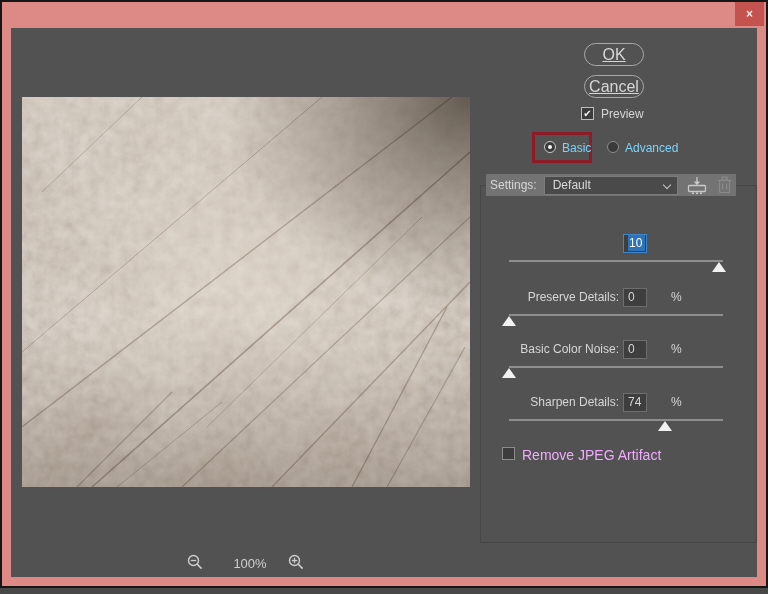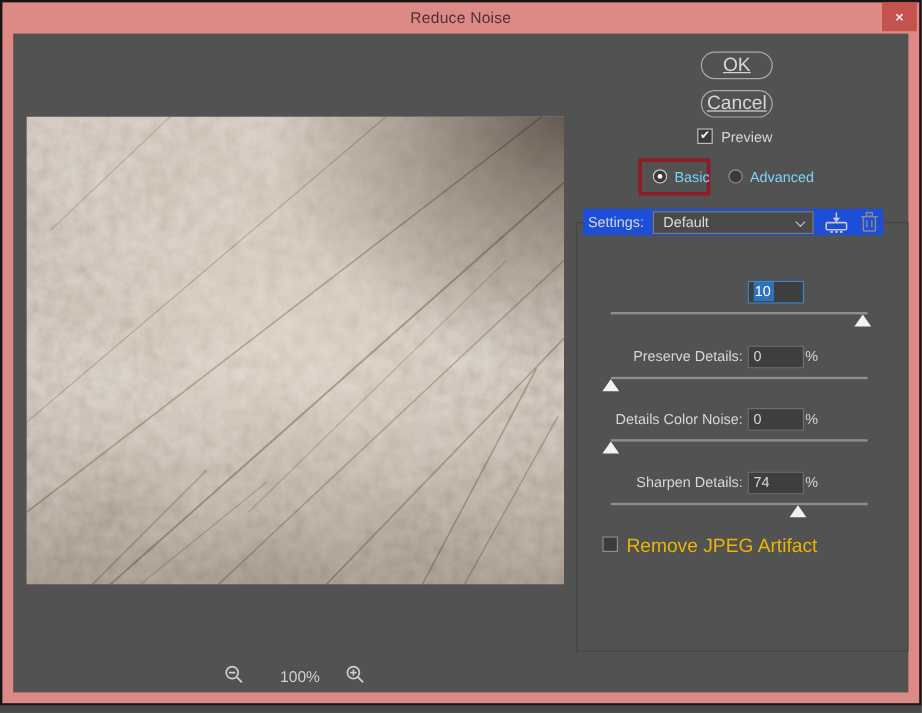--- a/index.html
+++ b/index.html
@@ -46,58 +46,57 @@
   .radio.off { border-color:#8d8d8d; }
   .radio-basic { left:533px; top:113px; }
   .radio-advanced { left:596px; top:113px; }
   .radio-label { position:absolute; font-size:12px; color:#7dd3fc; }
   .label-basic { left:551px; top:113px; }
   .label-advanced { left:614px; top:113px; }
 
   
   .groupbox { position:absolute; left:469px; top:157px; width:277px; height:358px;
               border:1px solid #464646; }
-  .settings-row { position:absolute; left:475px; top:146px; height:22px; background:#1d4ed8;
+  .settings-row { position:absolute; left:475px; top:146px; height:22px; background:#737373;
                   padding:0 4px; display:flex; align-items:center; }
   .settings-label { font-size:12px; color:#d6d6d6; margin-right:7px; }
   .dropdown { position:relative; width:134px; height:19px; background:#4a4a4a;
               border:1px solid #7c7c7c; color:#dcdcdc; font-size:12px;
               line-height:17px; padding-left:8px; }
   .dropdown .chev { position:absolute; right:7px; top:5px; width:6px; height:6px;
                     border-right:1px solid #c9c9c9; border-bottom:1px solid #c9c9c9;
                     transform:rotate(45deg); }
   .icon-btn { margin-left:9px; }
 
   
   .slider-row { position:absolute; left:458px; width:256px; height:46px; }
   .row-0 { top:206px; } .row-1 { top:260px; } .row-2 { top:312px; } .row-3 { top:365px; }
   .slider-label { position:absolute; left:0; top:2px; width:150px; text-align:right;
                   font-size:12px; color:#d6d6d6; }
-  .num-field { position:absolute; left:154px; top:0; width:47px; height:19px;
+  .num-field { position:absolute; left:154px; top:0; width:24px; height:19px;
                background:#3e3e3e; border:1px solid #6e6e6e; color:#d6d6d6;
                font-size:12px; line-height:17px; padding-left:4px; }
   .num-field.focused { border:1px solid #3f87c9; }
   .num-field .val.text-selected { background:#2e72b8; color:#ffffff; padding:1px 3px 1px 1px; }
   .unit { position:absolute; left:202px; top:2px; font-size:12px; color:#d6d6d6; }
   .track { position:absolute; left:40px; top:26px; width:214px; height:2px; background:#8e8e8e; }
   .thumb { position:absolute; top:28px; width:0; height:0;
            border-left:7px solid transparent; border-right:7px solid transparent;
            border-bottom:10px solid #f2f2f2; }
 
   .jpeg-check { position:absolute; left:491px; top:419px; }
-  .jpeg-label { position:absolute; left:511px; top:419px; font-size:16px; color:#eab308; }
+  .jpeg-label { position:absolute; left:511px; top:419px; font-size:14px; color:#f0abfc; }
 
   svg { display:block; }
 </style>
 </head>
 <body>
 
 <div class="window">
   <div class="titlebar">
-    <div class="title">Reduce Noise</div>
     <div class="close-btn">×</div>
   </div>
 
   <div class="content">
 
     <div class="preview">
       <svg width="448" height="390" viewBox="0 0 448 390">
         <defs>
           <filter id="grainF" x="-5%" y="-5%" width="110%" height="110%">
             <feTurbulence type="fractalNoise" baseFrequency="0.09" numOctaves="4" seed="7"></feTurbulence>
@@ -219,21 +218,21 @@
 
     <div class="slider-row row-1">
       <div class="slider-label">Preserve Details:</div>
       <div class="num-field"><span class="val">0</span></div>
       <div class="unit">%</div>
       <div class="track"></div>
       <div class="thumb" style="left: 33px;"></div>
     </div>
 
     <div class="slider-row row-2">
-      <div class="slider-label">Details Color Noise:</div>
+      <div class="slider-label">Basic Color Noise:</div>
       <div class="num-field"><span class="val">0</span></div>
       <div class="unit">%</div>
       <div class="track"></div>
       <div class="thumb" style="left: 33px;"></div>
     </div>
 
     <div class="slider-row row-3">
       <div class="slider-label">Sharpen Details:</div>
       <div class="num-field"><span class="val">74</span></div>
       <div class="unit">%</div>

